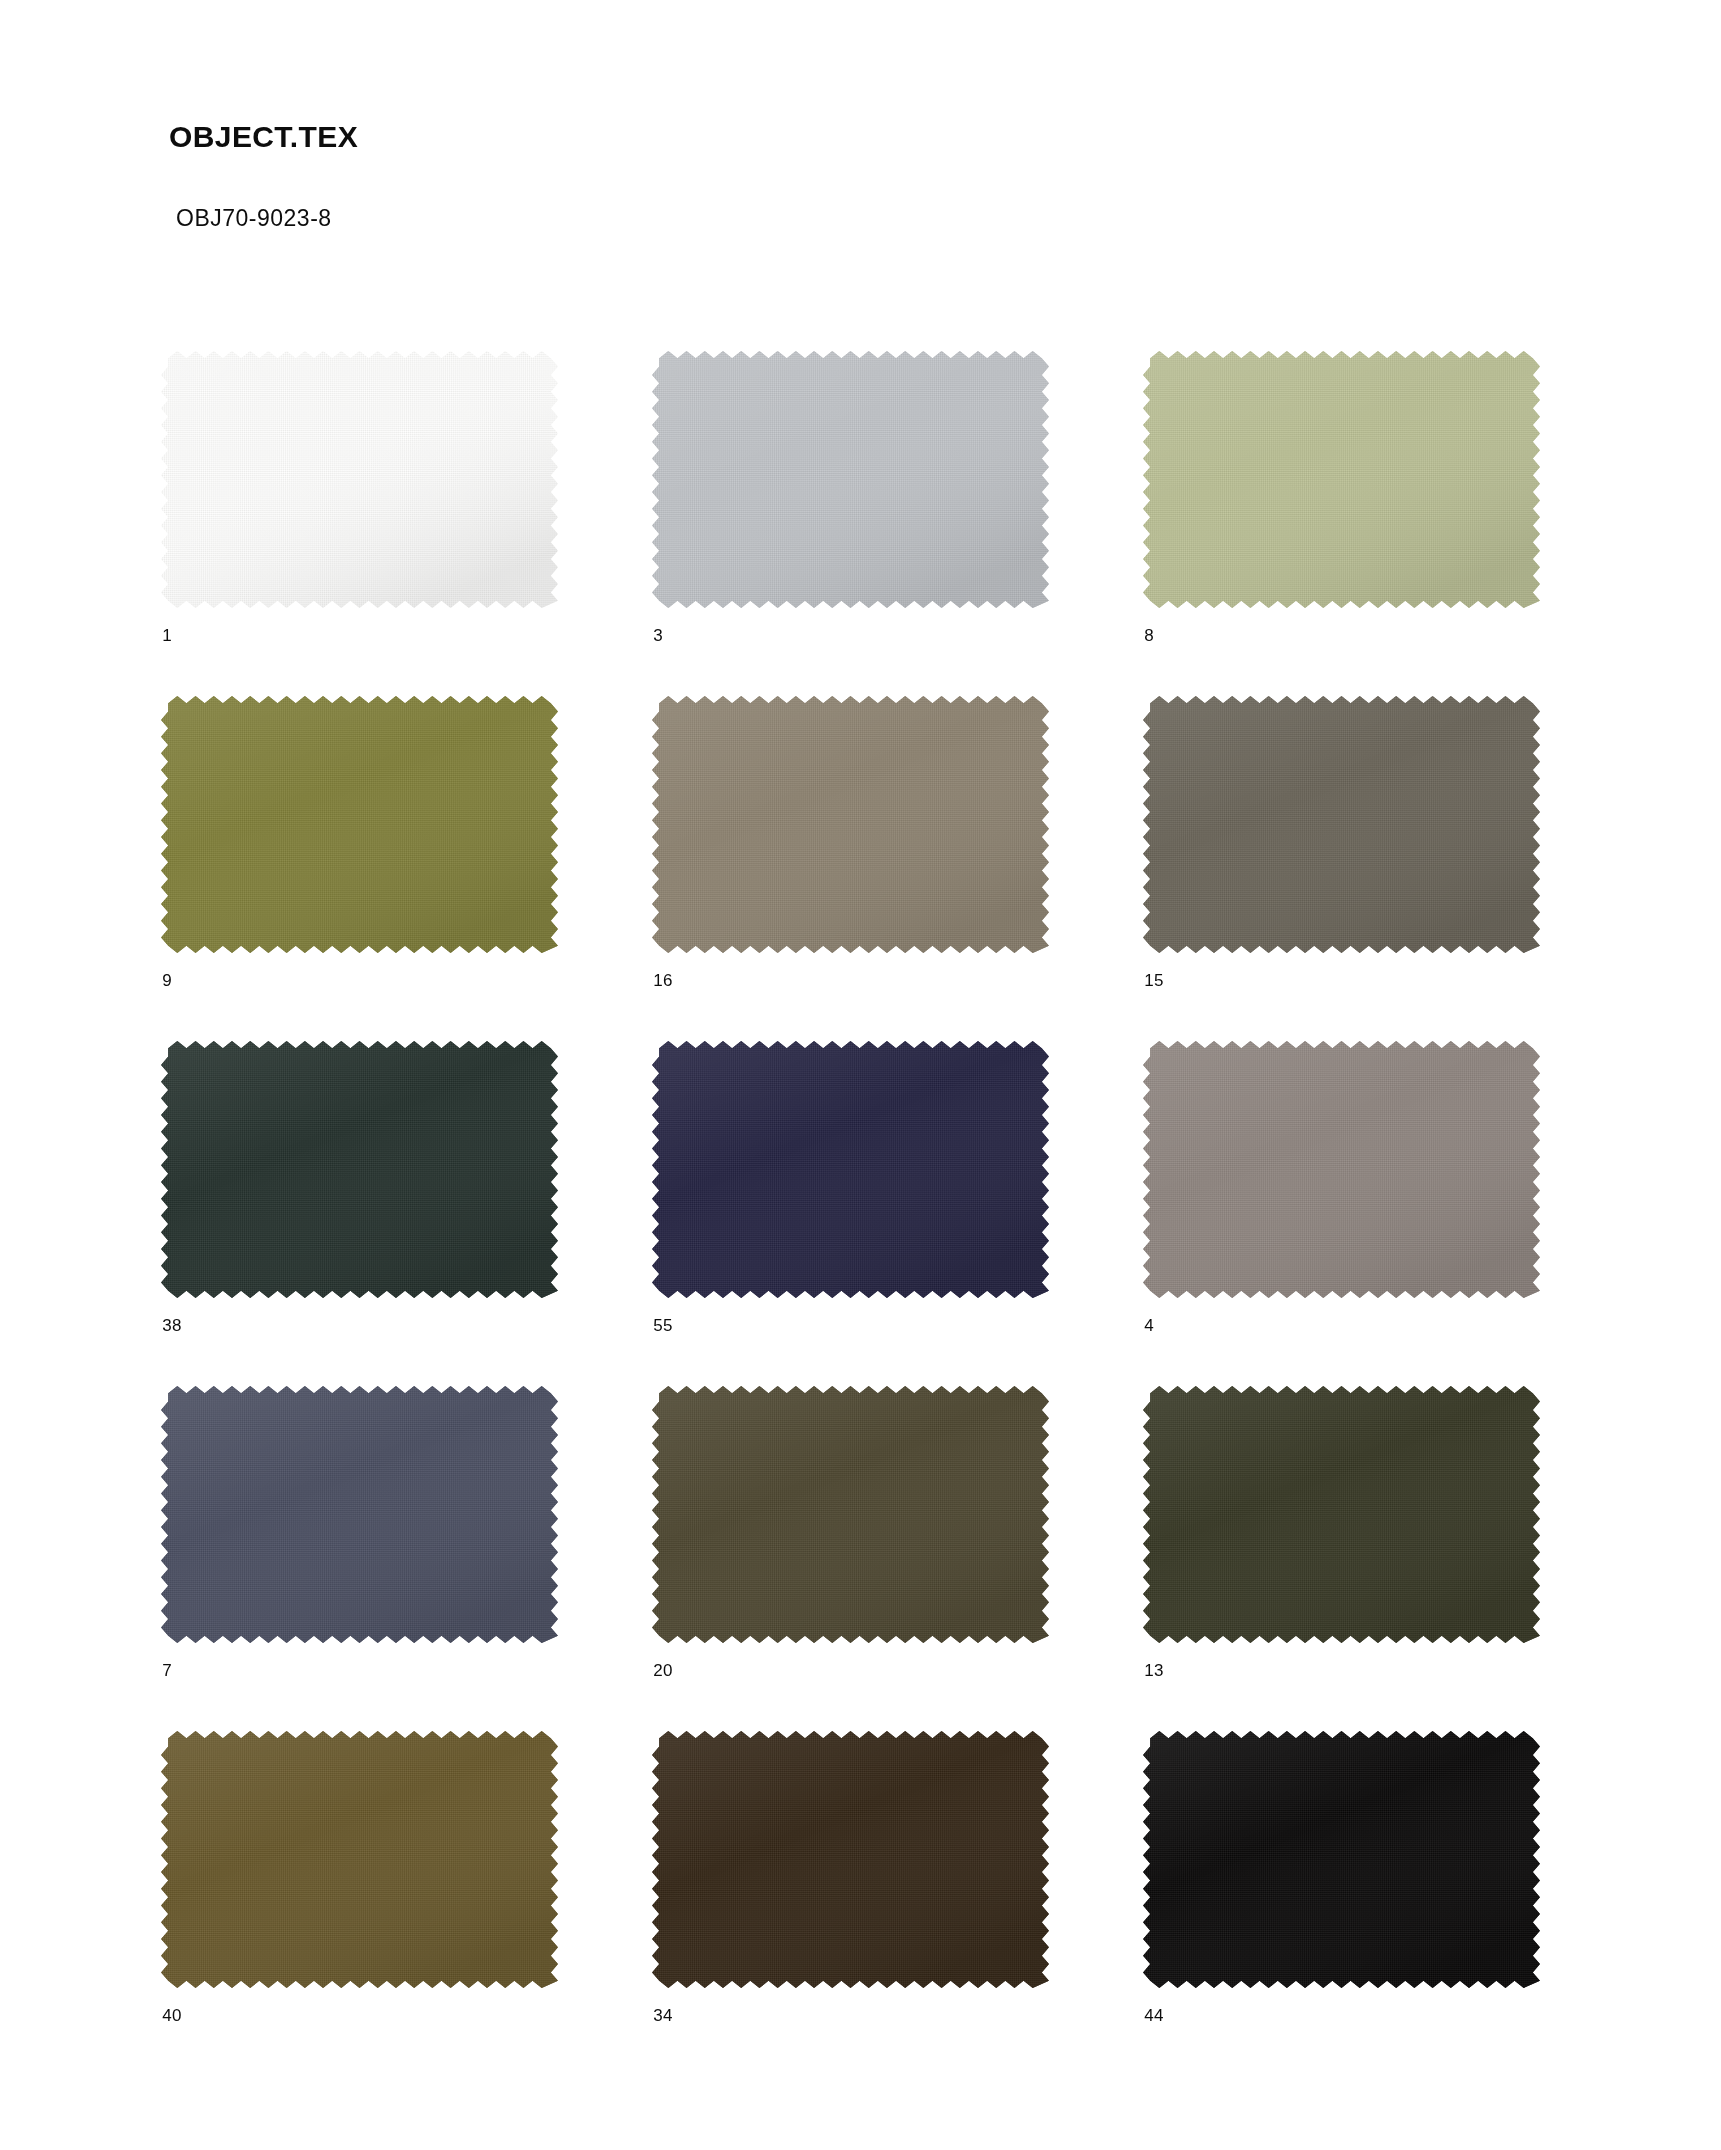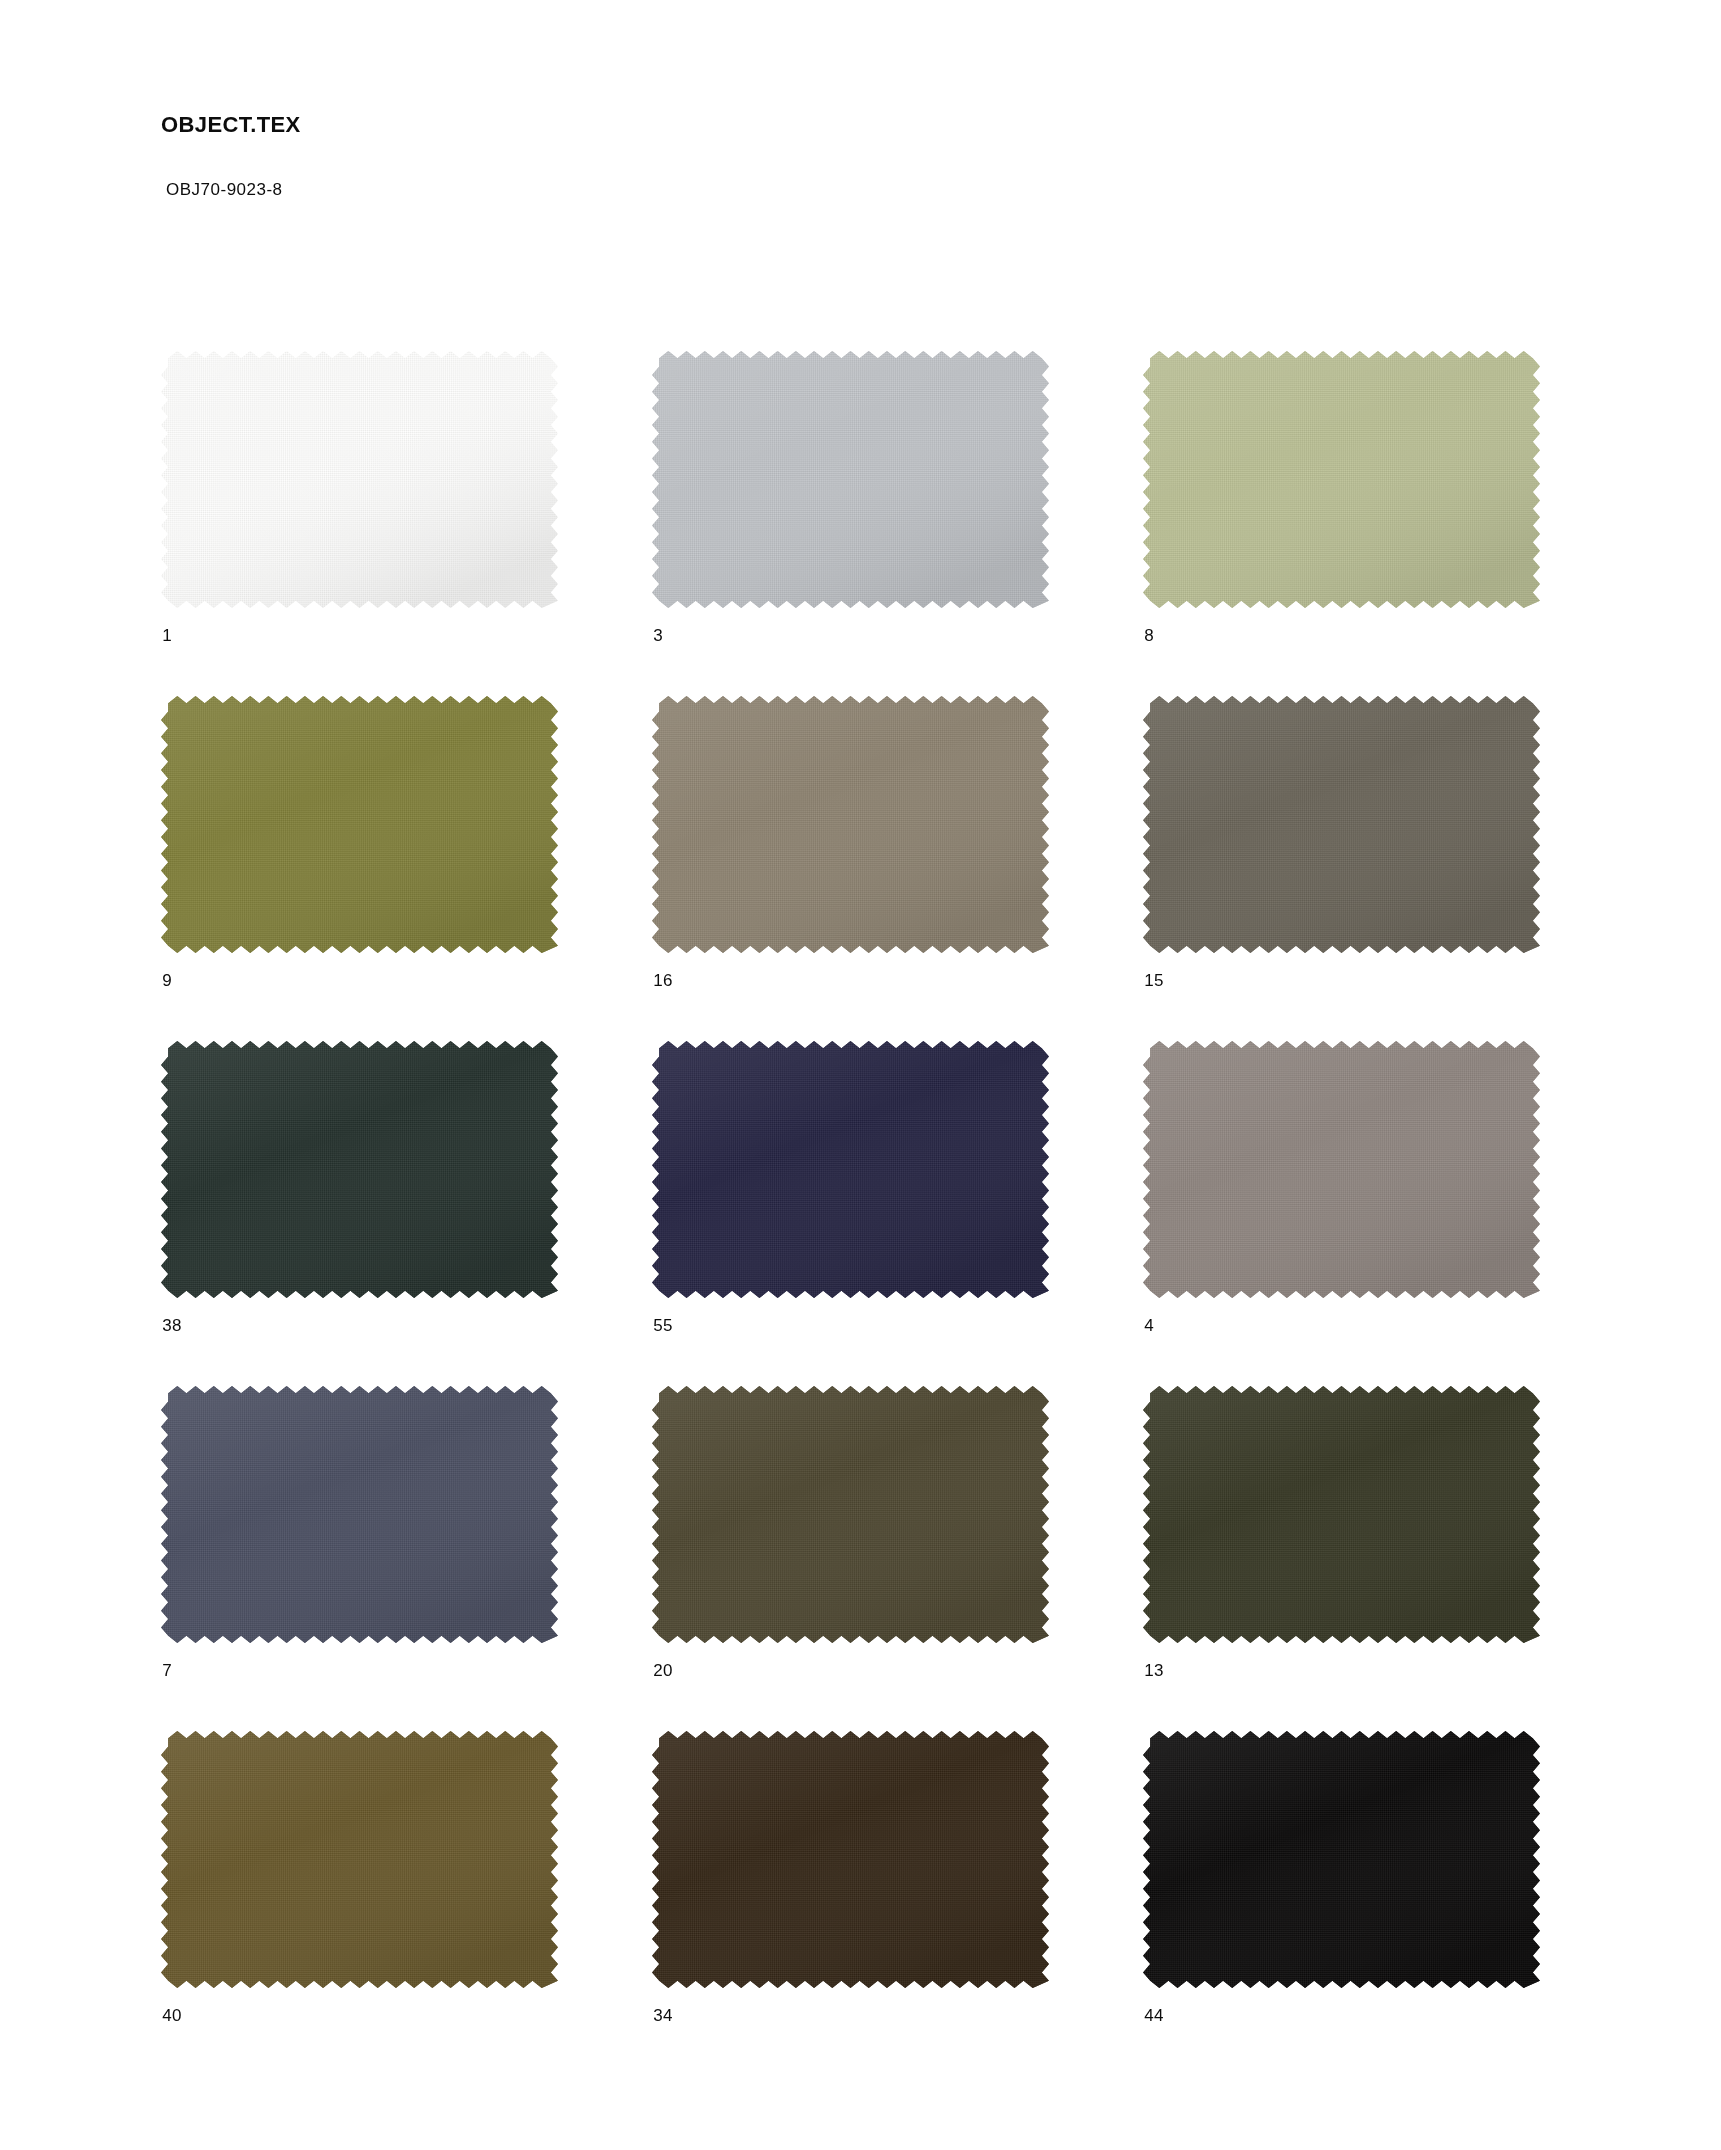--- a/index.html
+++ b/index.html
@@ -25,33 +25,33 @@
   }
 
   
   .header {
     position: absolute;
     left: 161px;
     top: 114px;
     width: 1040px;
   }
   .brand {
-    font-size: 22px;
+    font-size: 30px;
     font-weight: 700;
     letter-spacing: 0.4px;
     line-height: 1;
-    margin: 0;
+    margin: 8px;
     color: #0d0d0d;
   }
   .code {
-    font-size: 17px;
+    font-size: 23px;
     font-weight: 400;
     letter-spacing: 0.5px;
     line-height: 1;
-    margin: 5px;
+    margin: 15px;
     padding-top: 40px;
     color: #0d0d0d;
   }
 
   
   .grid {
     position: absolute;
     left: 161px;
     top: 351px;
     width: 1378px;

